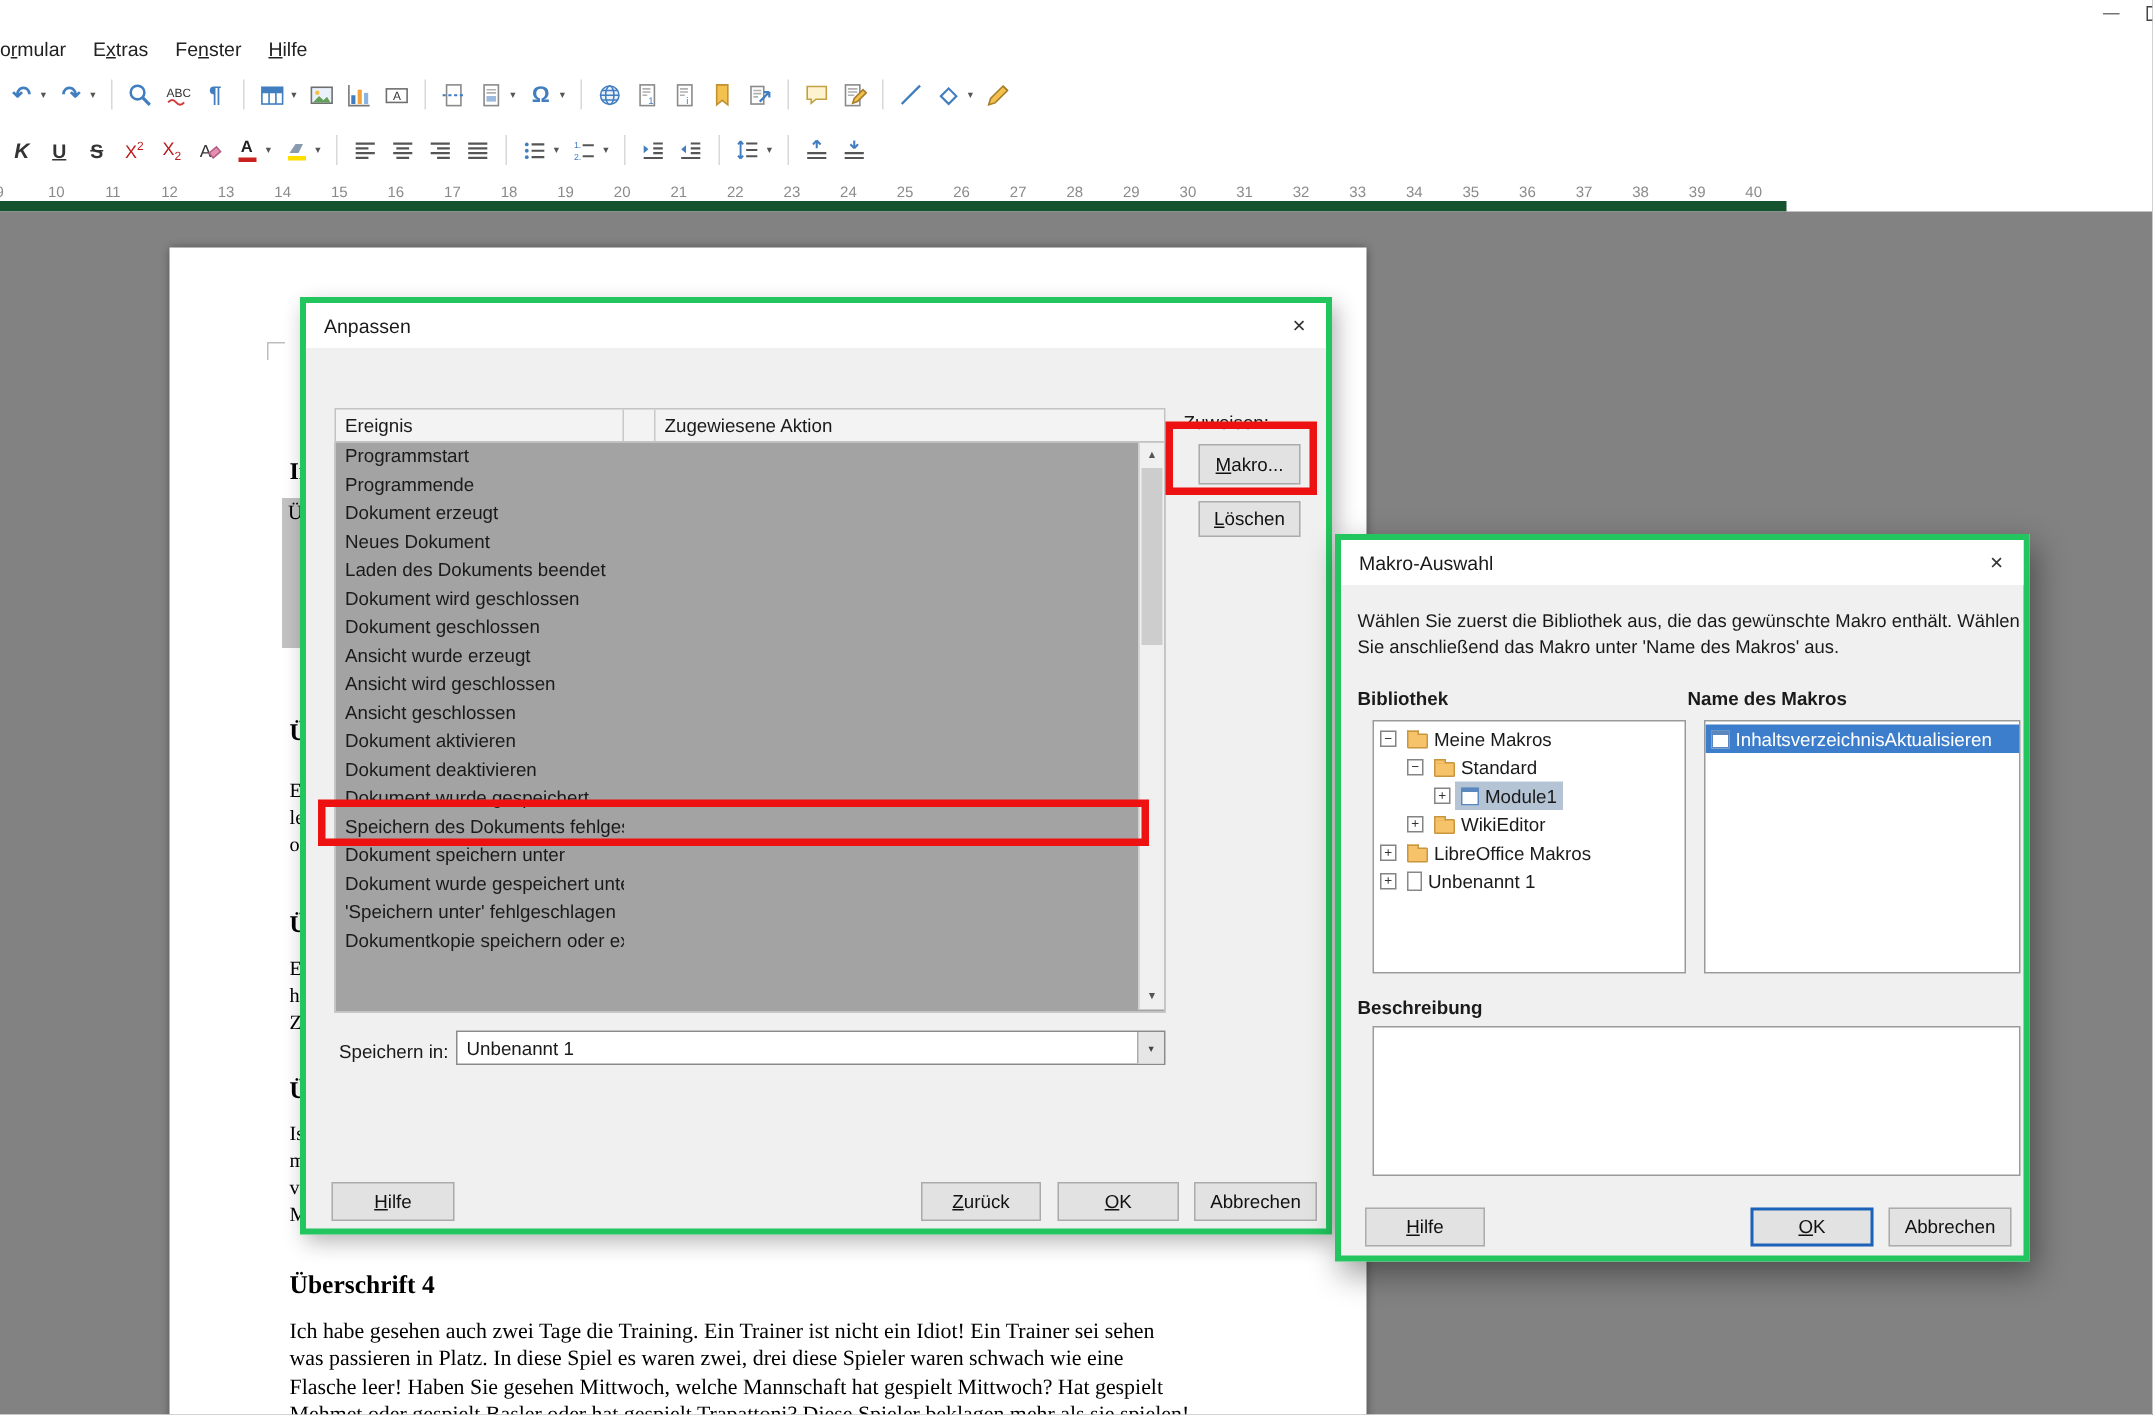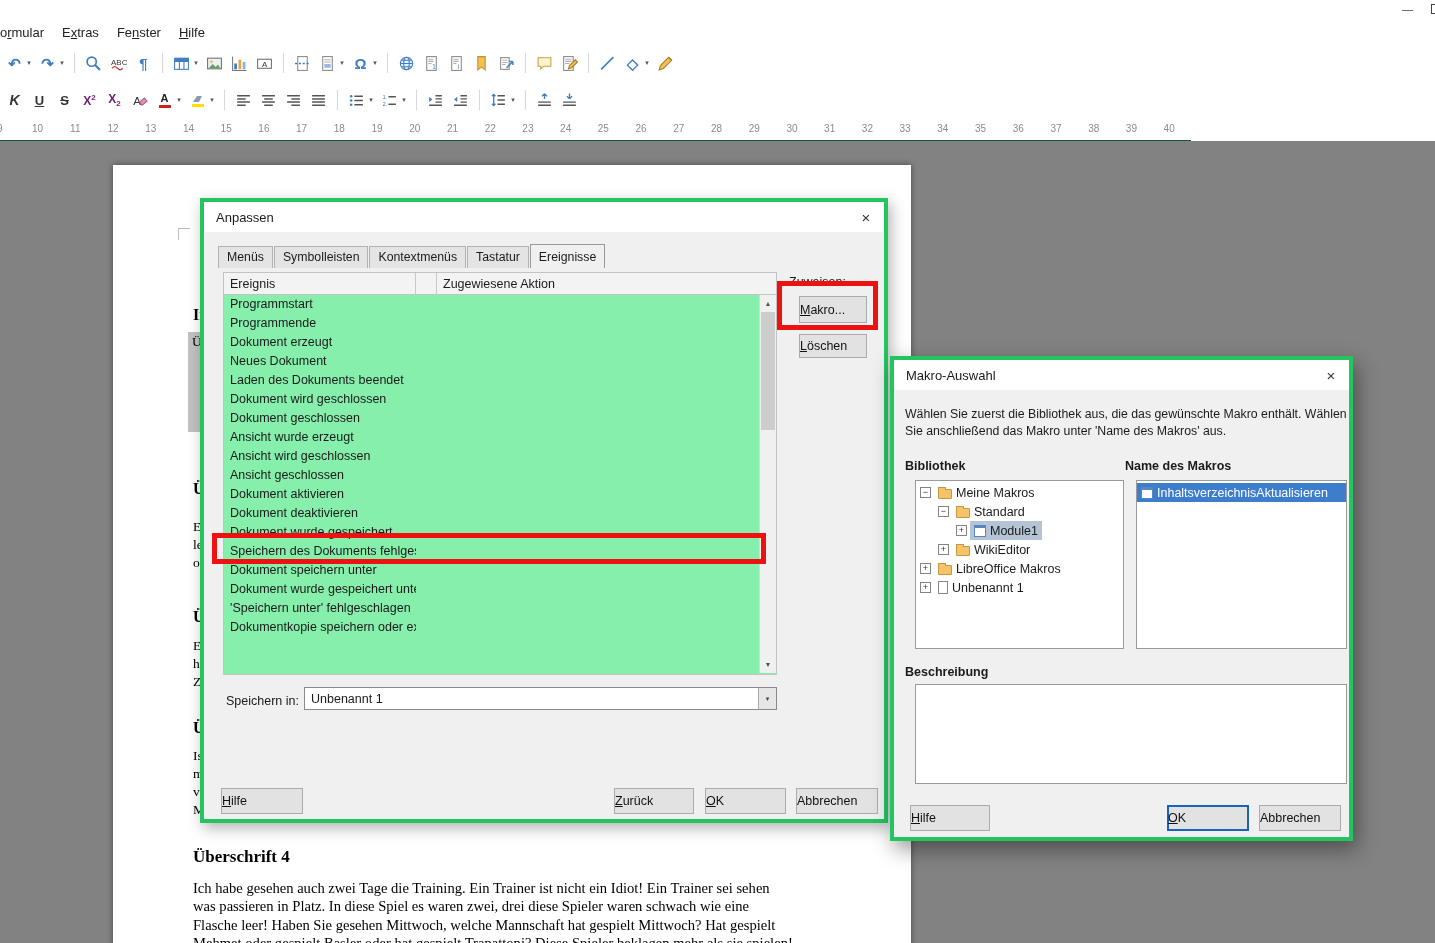--- a/index.html
+++ b/index.html
@@ -22,66 +22,66 @@
   
   .toolbar{position:absolute;left:2px;display:flex;align-items:center}
   .tb1{top:45px;height:36px}
   .tb2{top:81px;height:38px}
   .ib{width:25px;height:26px;display:flex;align-items:center;justify-content:center;flex:none}
   .g{font-size:15px;color:#444;line-height:1}
   .blue{color:#417ec0;font-weight:bold}
   .caret{width:10px;flex:none;font-size:7px;color:#555;text-align:center;margin-left:-3px;margin-right:1px}
   .sep{width:1px;height:20px;background:#d8d8d8;margin:0 6px;flex:none}
   .si{width:17px;height:17px;display:block}
-  .gx{font-size:12px;font-weight:bold;color:#701a75}
+  .gx{font-size:12px;font-weight:normal;color:#b91c1c}
   .gx sup,.gx sub{font-size:8px}
   .g-k{font-style:italic;font-weight:bold;font-size:14px;color:#333}
   .g-u{text-decoration:underline;font-size:13px;font-weight:bold;color:#333}
   .g-s{text-decoration:line-through;font-size:13px;font-weight:bold;color:#333}
   .fc{display:flex;flex-direction:column;align-items:center;line-height:1}
   .fc .fl{font-size:11px;font-weight:bold;color:#222}
   .fc .bar{width:12px;height:3px;margin-top:1px}
   .bar-red{background:#c9211e}
   .bar-yel{background:#ffde00}
 
   
-  .ruler{position:absolute;top:119px;left:0;width:1191px;height:22px;background:#fff;border-bottom:1px solid #14532d;overflow:hidden}
+  .ruler{position:absolute;top:119px;left:0;width:1191px;height:22px;background:#fff;border-bottom:7px solid #14532d;overflow:hidden}
   .ruler-nums{display:flex;margin-left:-19px}
   .rnum{width:37.73px;flex:none;text-align:center;font-size:10px;color:#8a8a8a;line-height:20px}
 
   
   .docarea{position:absolute;top:141px;left:0;right:0;bottom:0;background:#828282}
   .page{position:absolute;left:113px;top:24px;width:798px;height:795px;background:#fff;box-shadow:0 0 6px rgba(0,0,0,.45);overflow:hidden}
   .cornermark{position:absolute;left:65px;top:63px;width:12px;height:12px;border-left:1px solid #bdbdbd;border-top:1px solid #bdbdbd}
   .frag{position:absolute;left:80px;white-space:nowrap}
   .fh{font-family:"Liberation Serif",serif;font-weight:bold;font-size:16px;color:#000}
   .fb{font-family:"Liberation Serif",serif;font-size:13.5px;color:#000}
   .tocblock{position:absolute;left:75px;top:167px;width:18px;height:100px;background:#c2c2c2;padding:2px 0 0 4px}
   .h4{position:absolute;left:80px;top:682px;font-family:"Liberation Serif",serif;font-weight:bold;font-size:17px;color:#000}
   .doclines{position:absolute;left:80px;top:714px;width:680px}
   .docline{font-family:"Liberation Serif",serif;font-size:14.6px;line-height:18.3px;color:#000;white-space:nowrap}
 
   
   .dlg{position:absolute;background:#f0f0f0;border:4px solid #22c55e;color:#1a1a1a;font-size:12.5px}
   .dlg-title{height:30px;background:#fff;display:flex;align-items:center;padding:0 4px 0 12px;font-size:13px}
   .dlg-title-text{flex:1}
   .dlg-close{width:28px;text-align:center;font-size:15px;color:#333}
-  .btn{position:absolute;display:flex;align-items:center;background:#e2e2e2;border:1px solid #ababab;font-size:12.5px;color:#111}
+  .btn{position:absolute;display:flex;align-items:center;justify-content:center;background:#e2e2e2;border:1px solid #ababab;font-size:12.5px;color:#111}
   .focus-btn{border:1px solid #1a63b8;box-shadow:inset 0 0 0 1px #1a63b8}
 
   
   .an{left:200px;top:198px;width:688px;height:625px;z-index:10;box-shadow:3px 5px 14px rgba(0,0,0,.3)}
   .tabs{position:absolute;left:14px;top:42px;display:flex;align-items:flex-end;height:24px}
   .tab{padding:3px 8px 4px;border:1px solid #b2b2b2;border-bottom:none;background:#e4e4e4;margin-right:1px;font-size:12.3px}
   .tab.active{background:#f0f0f0;padding-top:5px;border-color:#999}
   .evt-header{position:absolute;left:19px;top:70px;width:554px;height:23px;background:#f3f3f3;border:1px solid #c3c3c3;display:flex;align-items:center}
   .evt-h1{width:192px;padding:0 6px;border-right:1px solid #c9c9c9;align-self:stretch;display:flex;align-items:center}
   .evt-hgap{width:21px;border-right:1px solid #c9c9c9;align-self:stretch}
   .evt-h2{flex:1;padding:0 6px}
-  .evt-list{position:absolute;left:19px;top:93px;width:554px;height:380px;background:#86efac;border:1px solid #c3c3c3;border-top:none;overflow:hidden}
+  .evt-list{position:absolute;left:19px;top:93px;width:554px;height:380px;background:#a3a3a3;border:1px solid #c3c3c3;border-top:none;overflow:hidden}
   .evt-row{height:19px;line-height:19px;white-space:nowrap;overflow:hidden}
   .evt-row.selected{background:#aebfce}
   .evt-name{display:inline-block;width:192px;padding-left:6px;overflow:hidden;white-space:nowrap;vertical-align:top}
   .vscroll{position:absolute;right:0;top:0;width:17px;height:378px;background:#f0f0f0;border-left:1px solid #d8d8d8;display:flex;flex-direction:column}
   .sb-up,.sb-down{height:17px;font-size:7px;color:#555;text-align:center;line-height:17px;flex:none}
   .sb-thumb{margin:0 1px;height:118px;background:#cdcdcd;flex:none}
   .sb-down{margin-top:auto}
   .assign{position:absolute;left:585px;top:73px}
   .an-makro{left:595px;top:94px;width:68px;height:27px}
   .an-del{left:595px;top:132px;width:68px;height:24px}
@@ -462,27 +462,20 @@
           <div class="docline">Mehmet oder gespielt Basler oder hat gespielt Trapattoni? Diese Spieler beklagen mehr als sie spielen!</div>
       </div>
     </div>
   </div>
 
   <div class="dlg an">
     <div class="dlg-title">
       <span class="dlg-title-text">Anpassen</span>
       <span class="dlg-close">×</span>
     </div>
-    <div class="tabs">
-      <span class="tab">Menüs</span>
-        <span class="tab">Symbolleisten</span>
-        <span class="tab">Kontextmenüs</span>
-        <span class="tab">Tastatur</span>
-        <span class="tab active">Ereignisse</span>
-    </div>
     <div class="evt-header">
       <span class="evt-h1">Ereignis</span>
       <span class="evt-hgap"></span>
       <span class="evt-h2">Zugewiesene Aktion</span>
     </div>
     <div class="evt-list">
       <div>
         <div class="evt-row"><span class="evt-name">Programmstart</span></div>
           <div class="evt-row"><span class="evt-name">Programmende</span></div>
           <div class="evt-row"><span class="evt-name">Dokument erzeugt</span></div>

